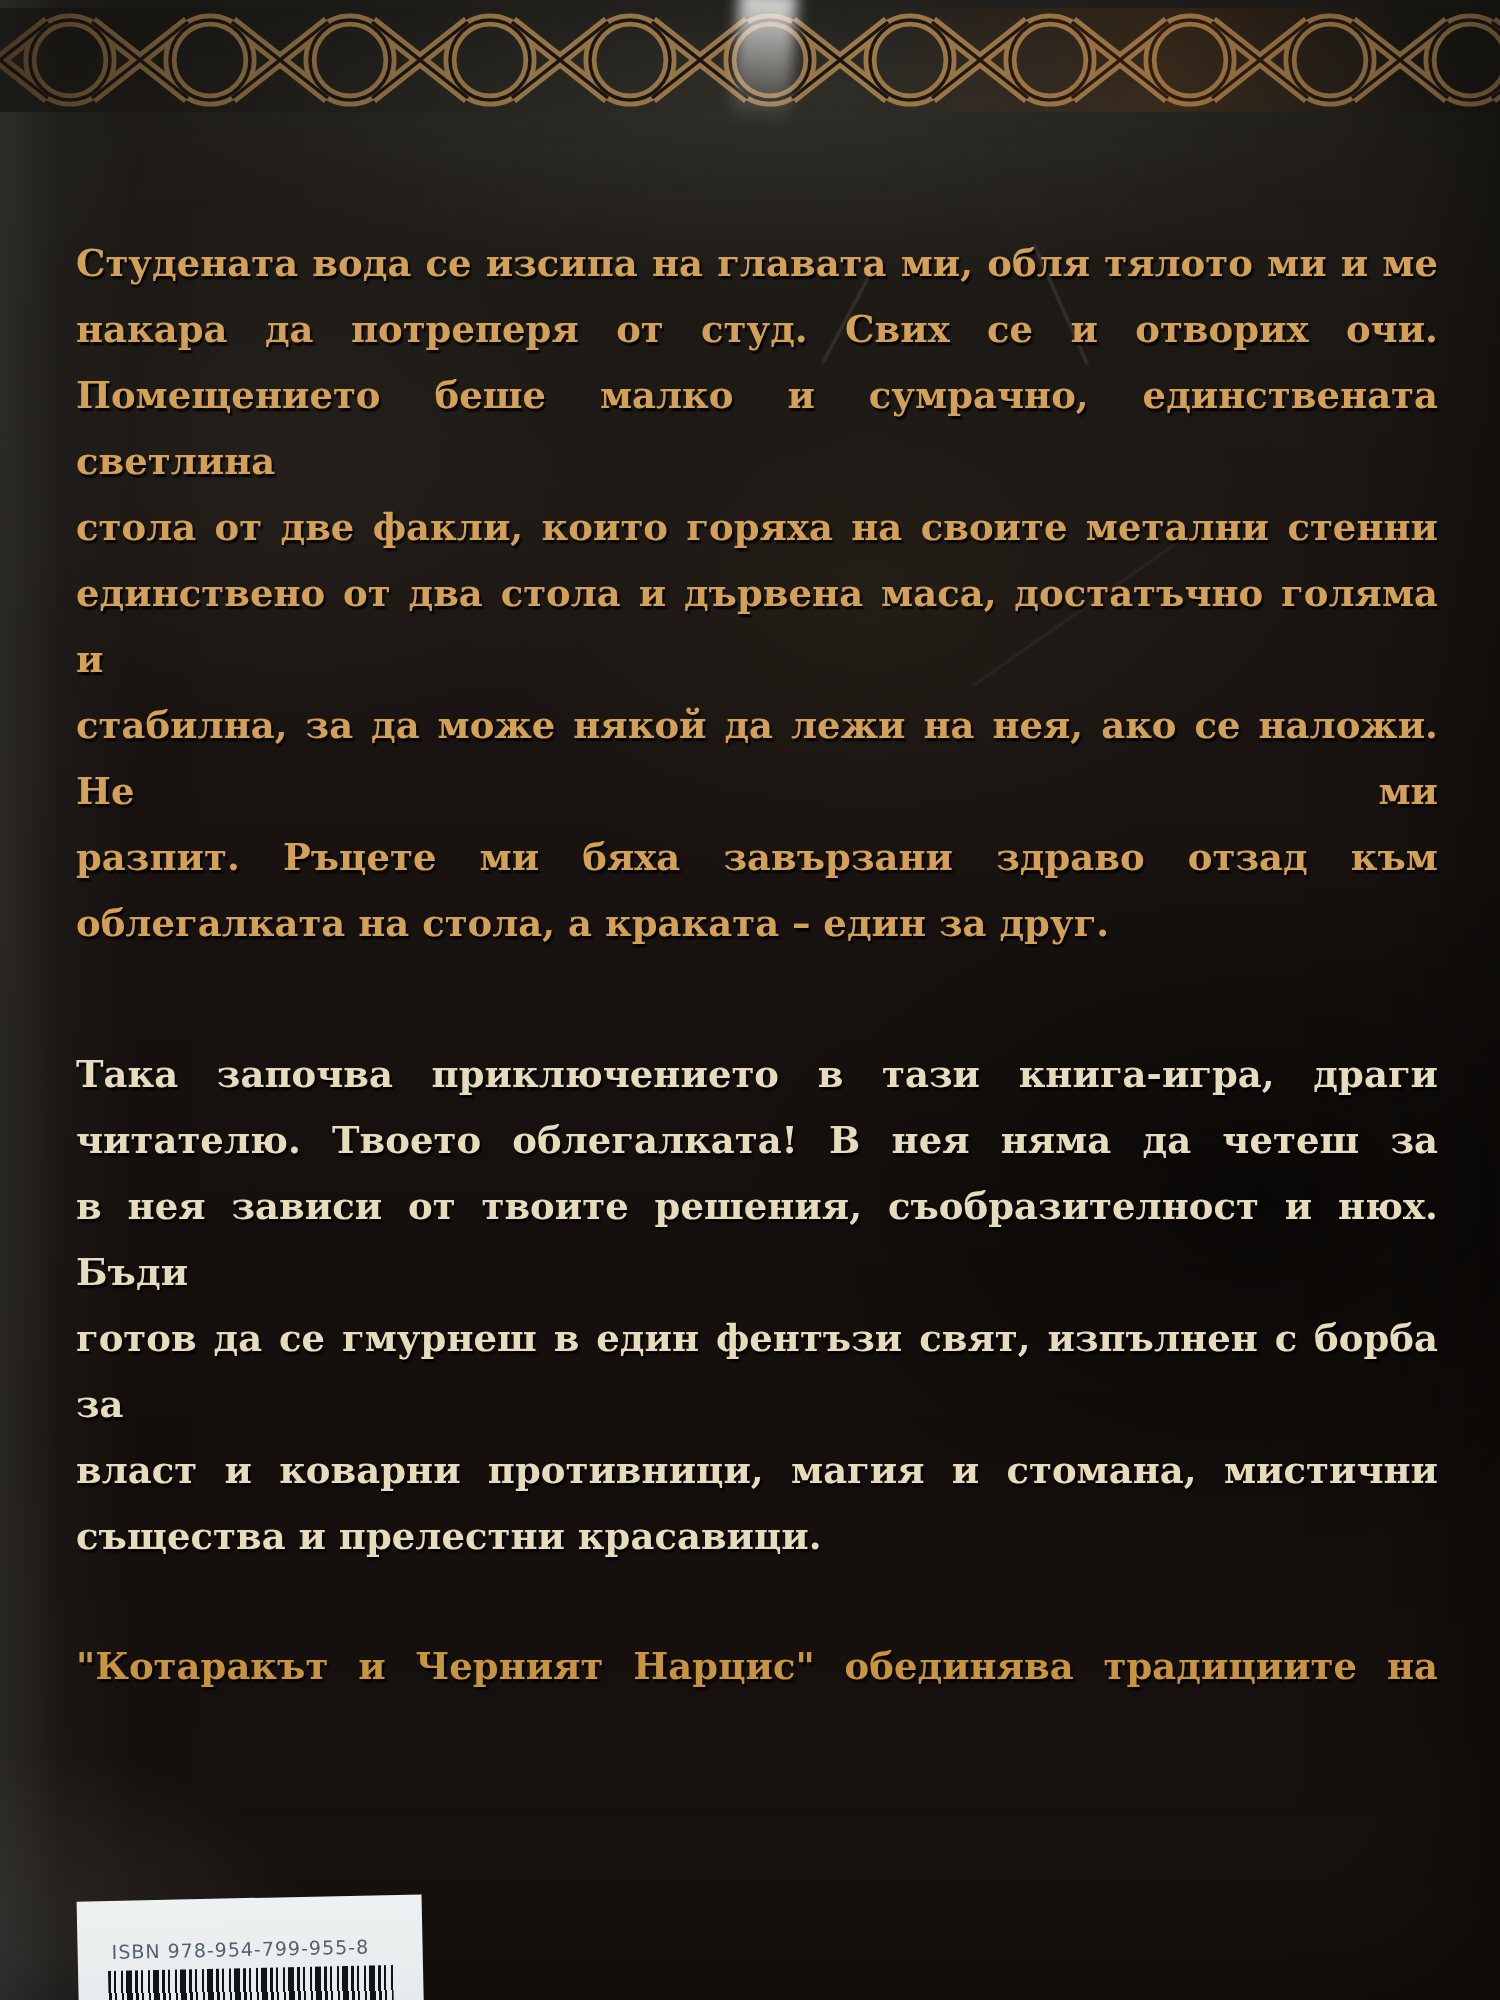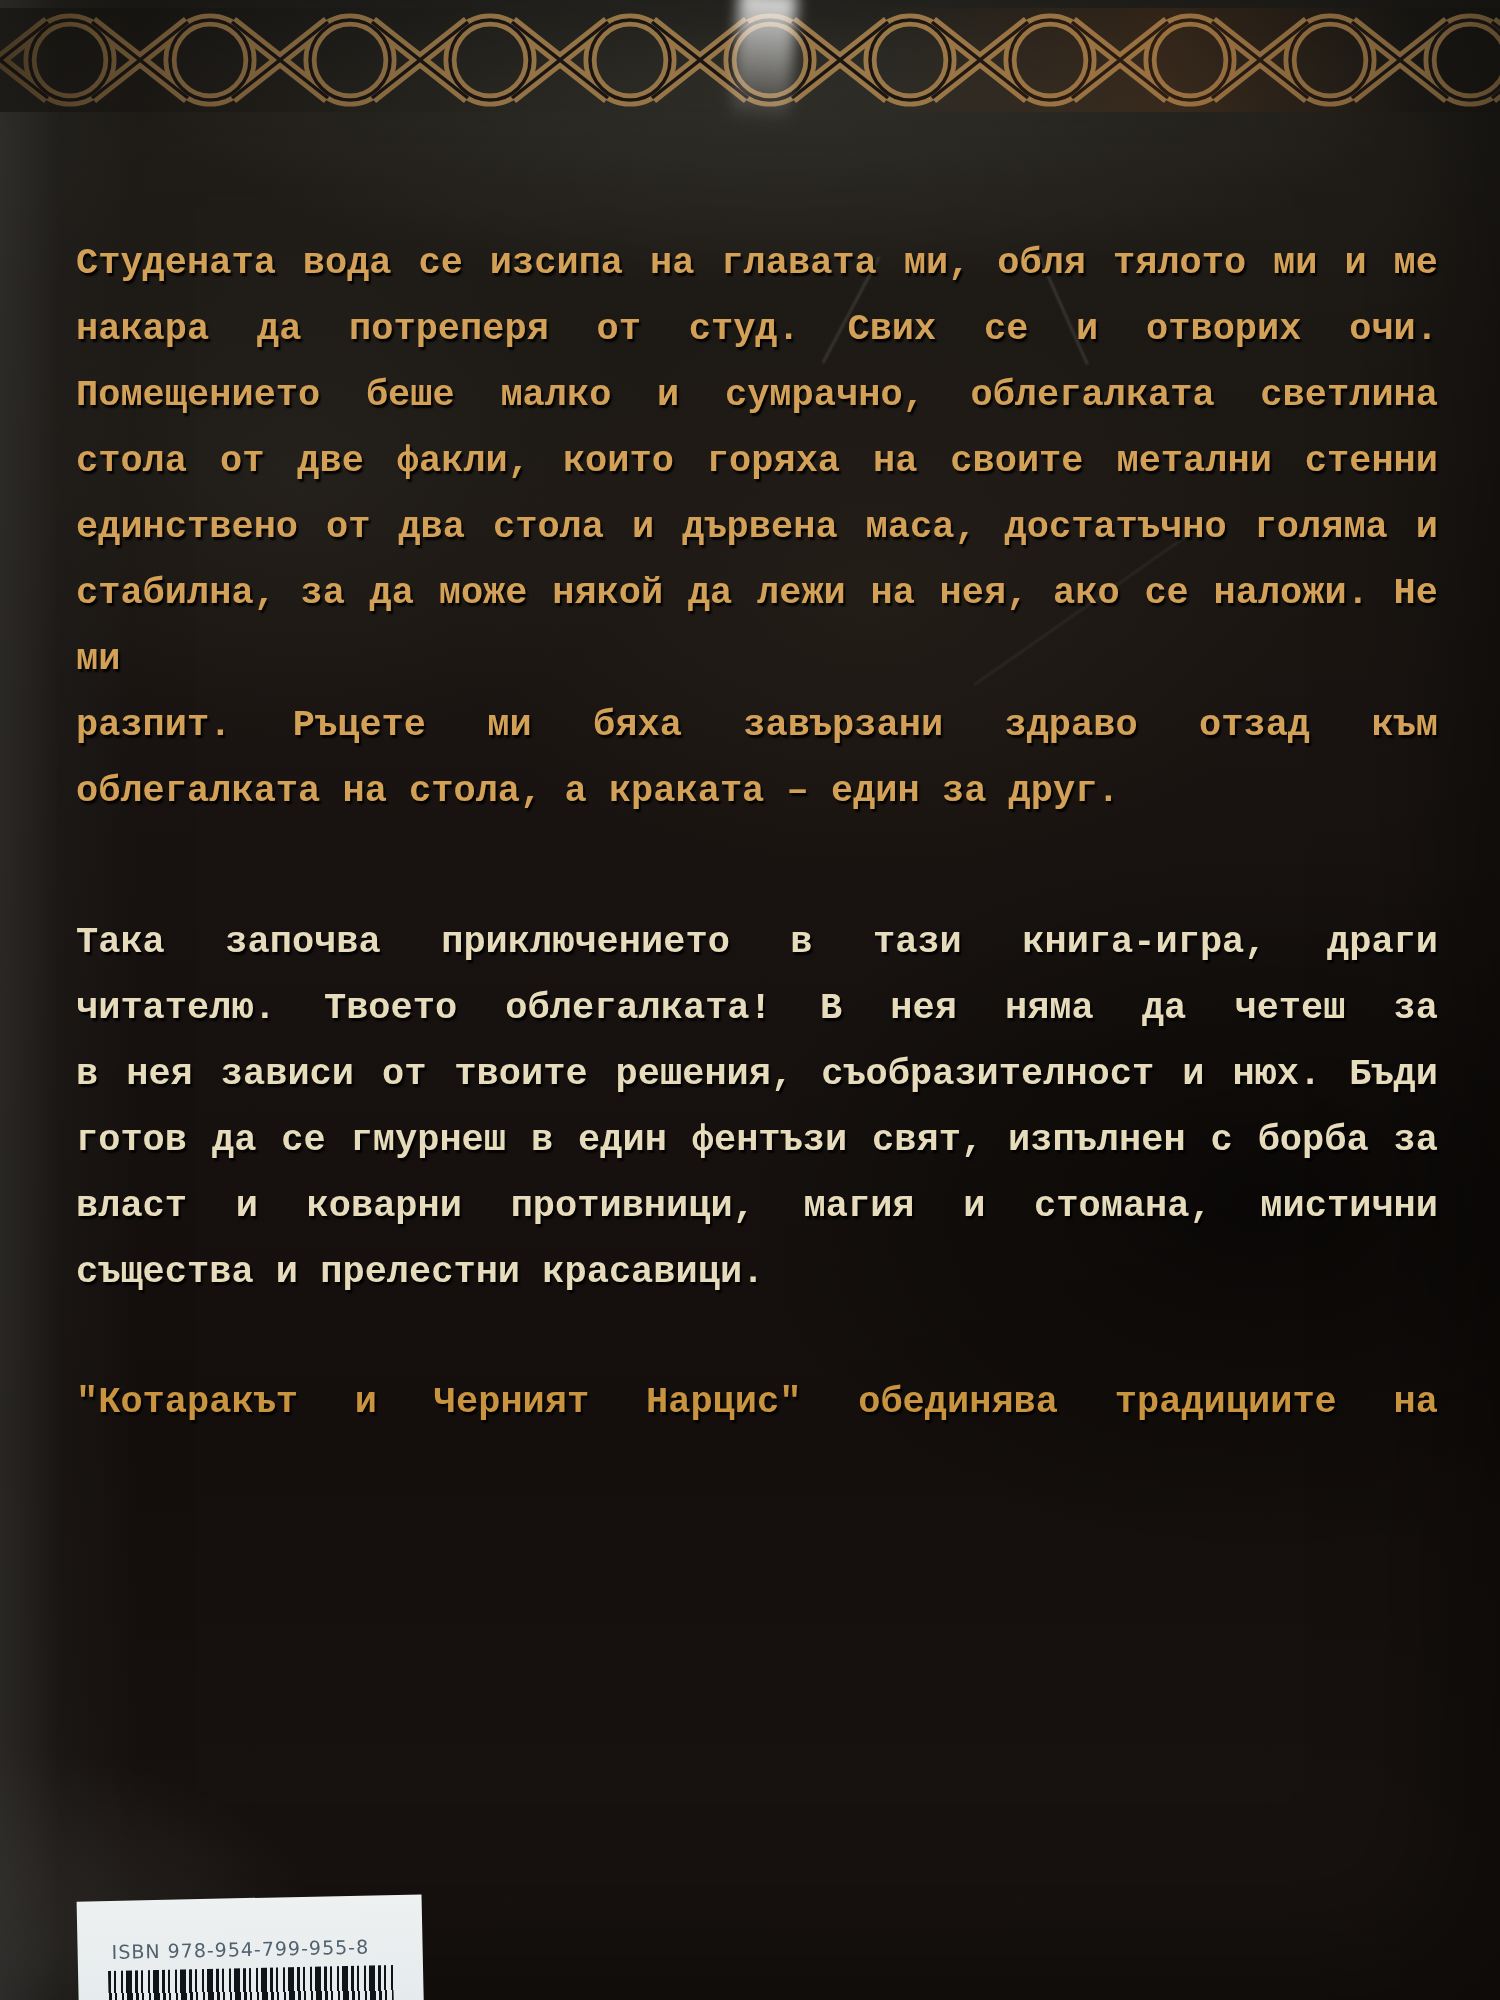--- a/index.html
+++ b/index.html
@@ -17,21 +17,21 @@
     font-family:"DejaVu Serif", serif;
   }
   
   .band{position:absolute;left:0;top:8px;width:1500px;height:104px;}
   .band-overlay{position:absolute;left:0;top:8px;width:1500px;height:104px;
     background:linear-gradient(90deg, rgba(18,15,12,0.60) 0%, rgba(18,15,12,0.28) 13%,
       rgba(18,15,12,0.05) 34%, rgba(18,15,12,0) 58%, rgba(150,70,15,0.16) 78%,
       rgba(18,15,12,0.22) 94%, rgba(18,15,12,0.45) 100%);}
   
   .blurb{position:relative;width:1362px;margin:0 62px 0 76px;
-    font-weight:bold;font-size:37px;line-height:66px;font-family:Liberation Mono, monospace;}
+    font-weight:bold;font-size:37px;line-height:66px;}
   .tline{text-align:justify;text-align-last:justify;
     text-shadow:2px 3px 2px rgba(0,0,0,0.92);}
   .tlast{text-align-last:left;}
   #p1{padding-top:230px;color:#d2a057;}
   #p2{margin-top:85px;color:#e6dcbc;}
   #p3{margin-top:64px;color:#c9943f;}
   
   .isbn-label{position:absolute;left:78px;top:1898px;width:345px;height:140px;
     background:linear-gradient(180deg,#eef1f2 0%,#e2e8ea 100%);
     transform:rotate(-1.2deg);overflow:hidden;}
@@ -77,21 +77,21 @@
   <div class="band-overlay"></div>
 
   <div class="glare"></div>
   <div class="scratch s1"></div>
   <div class="scratch s2"></div>
   <div class="scratch s3"></div>
 
   <div id="p1" class="blurb">
       <div class="tline">Студената вода се изсипа на главата ми, обля тялото ми и ме</div>
       <div class="tline">накара да потреперя от студ. Свих се и отворих очи.</div>
-      <div class="tline">Помещението беше малко и сумрачно, облегалката светлина</div>
+      <div class="tline">Помещението беше малко и сумрачно, единствената светлина</div>
       <div class="tline">стола от две факли, които горяха на своите метални стенни</div>
       <div class="tline">единствено от два стола и дървена маса, достатъчно голяма и</div>
       <div class="tline">стабилна, за да може някой да лежи на нея, ако се наложи. Не ми</div>
       <div class="tline">разпит. Ръцете ми бяха завързани здраво отзад към</div>
       <div class="tline tlast">облегалката на стола, а краката – един за друг.</div>
     </div>
 
   <div id="p2" class="blurb">
       <div class="tline">Така започва приключението в тази книга-игра, драги</div>
       <div class="tline">читателю. Твоето облегалката! В нея няма да четеш за</div>

